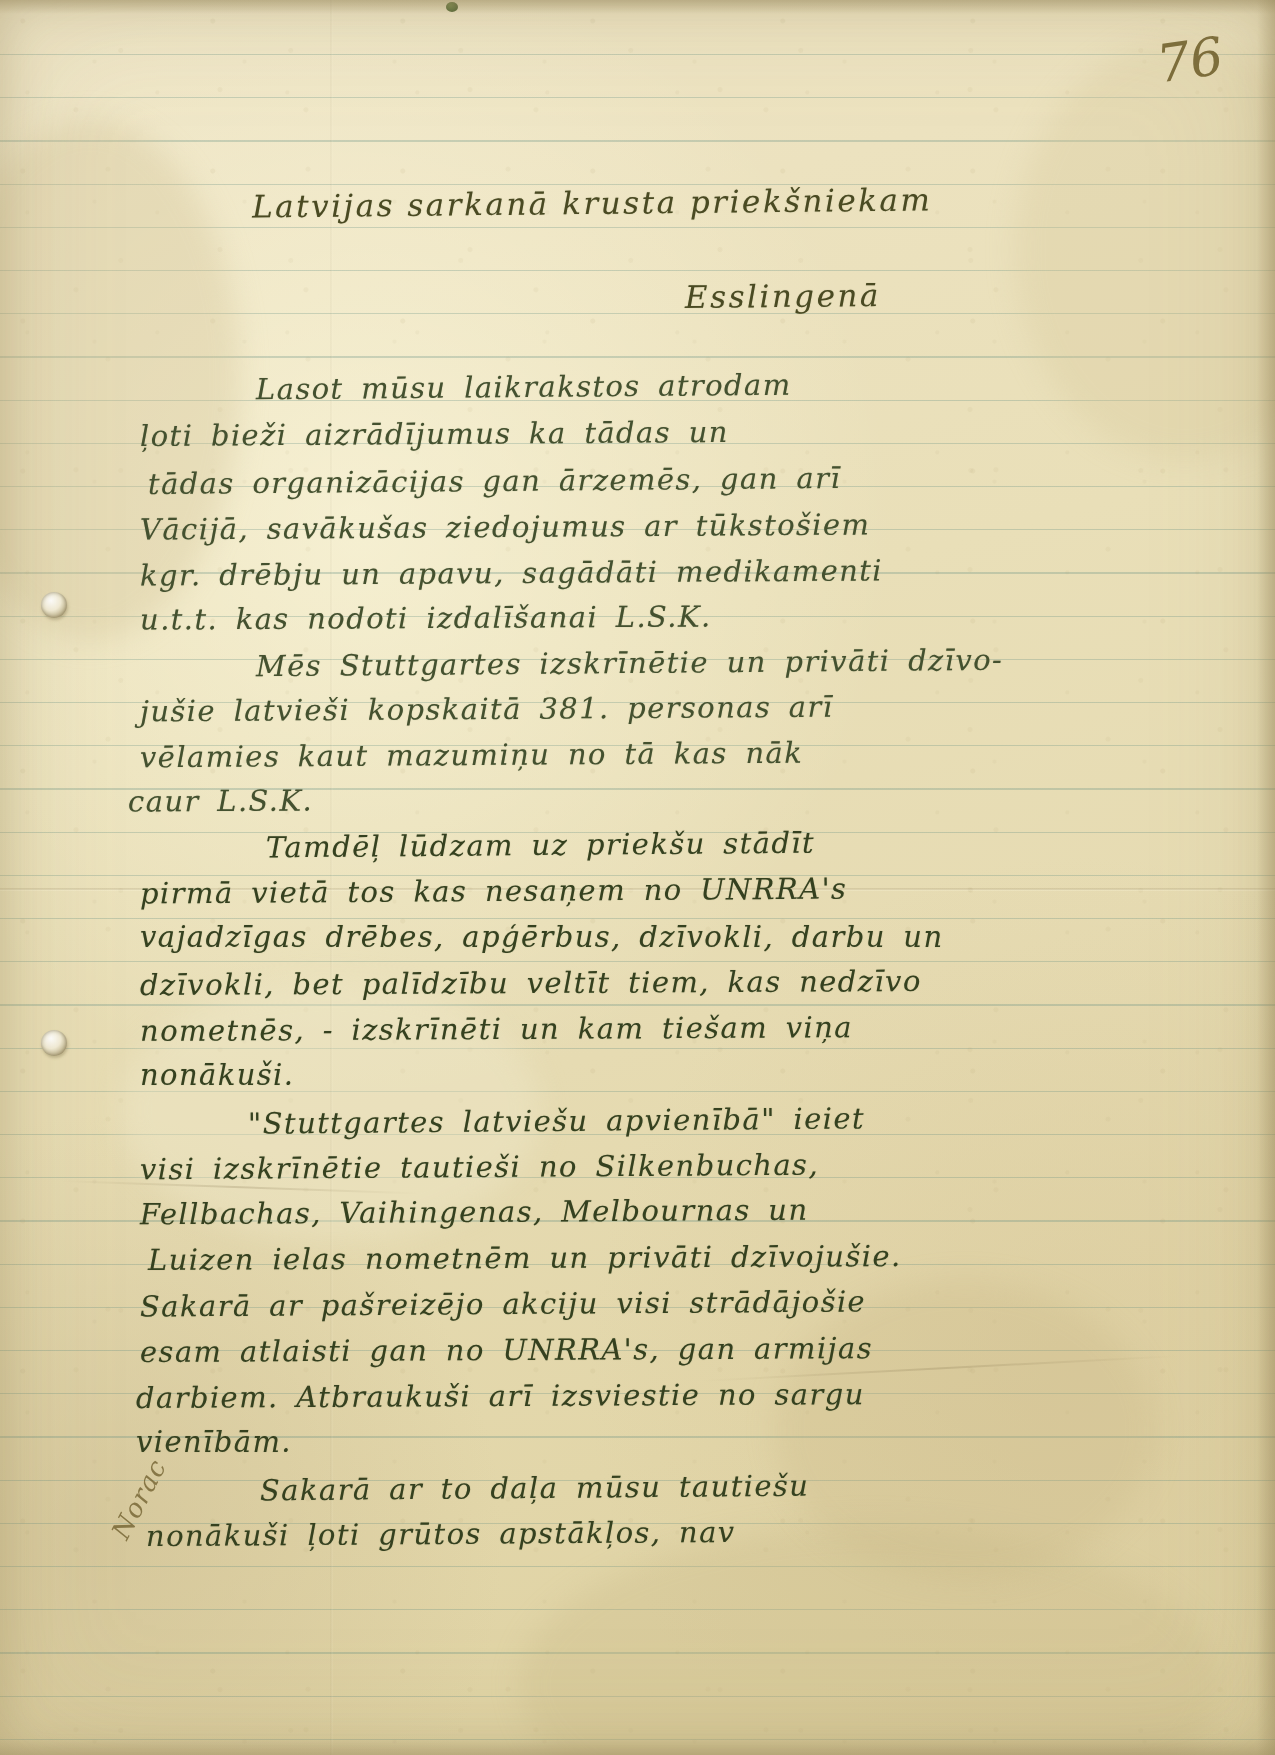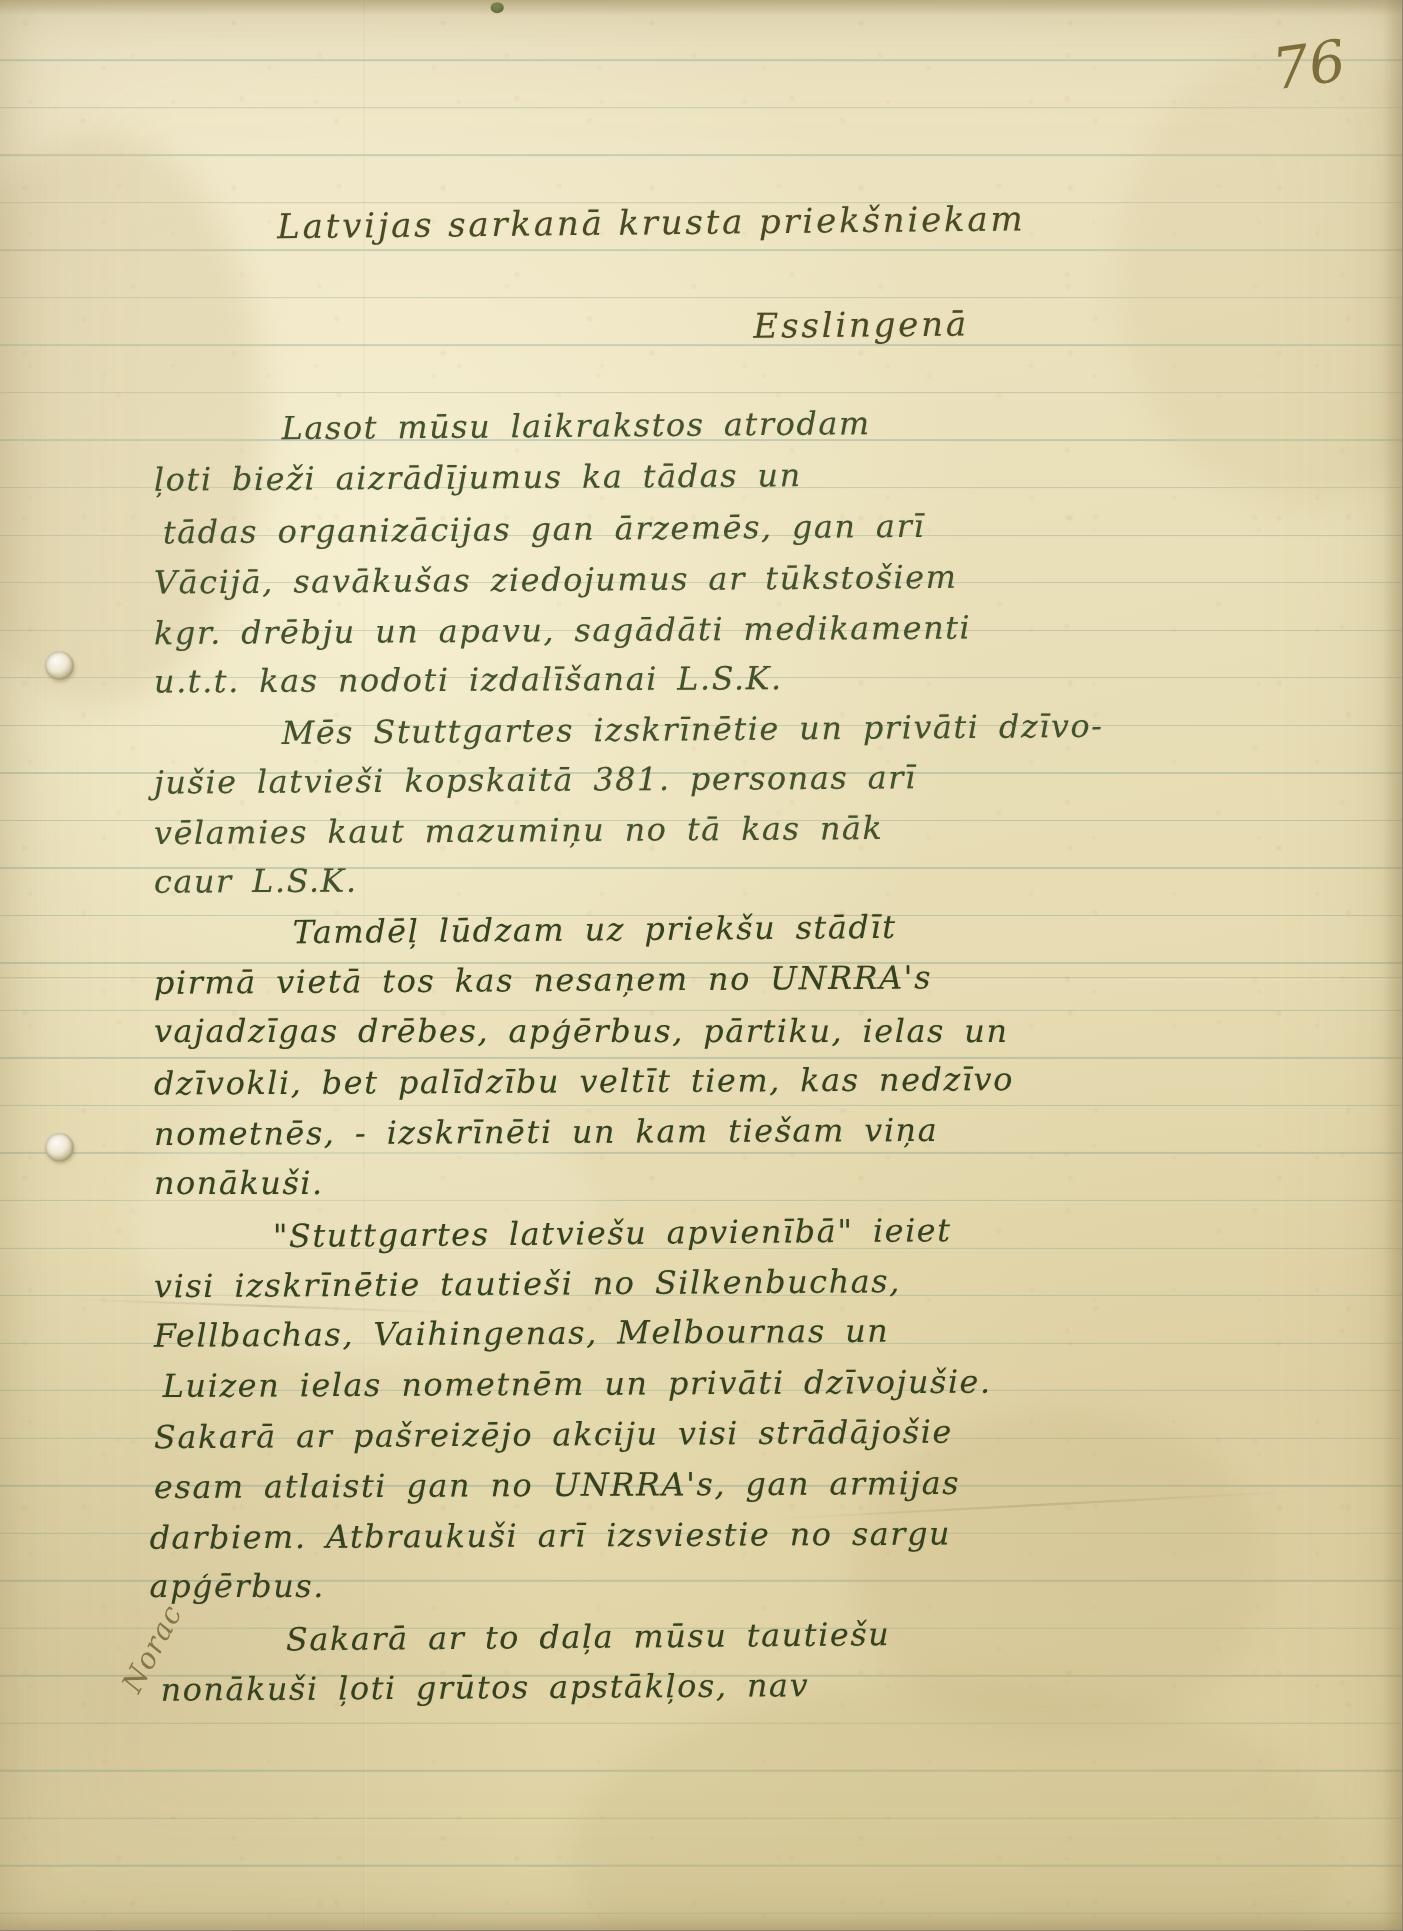--- a/index.html
+++ b/index.html
@@ -225,39 +225,39 @@
   <div class="hw body-line ink-mid" style="left:256px; top:370px; transform:rotate(-0.5deg);">Lasot   mūsu   laikrakstos   atrodam</div>
   <div class="hw body-line ink-mid" style="left:140px; top:417px; transform:rotate(-0.4deg);">ļoti  bieži   aizrādījumus   ka  tādas  un</div>
   <div class="hw body-line ink-mid" style="left:148px; top:464px; transform:rotate(-0.5deg);">tādas  organizācijas  gan  ārzemēs,  gan  arī</div>
   <div class="hw body-line ink-mid" style="left:140px; top:510px; transform:rotate(-0.4deg);">Vācijā,  savākušas  ziedojumus  ar  tūkstošiem</div>
   <div class="hw body-line ink-mid" style="left:140px; top:556px; transform:rotate(-0.4deg);">kgr.  drēbju  un  apavu,  sagādāti  medikamenti</div>
   <div class="hw body-line ink-mid" style="left:140px; top:601px; transform:rotate(-0.3deg);">u.t.t.  kas  nodoti  izdalīšanai  L.S.K.</div>
 
   <div class="hw body-line ink-mid" style="left:256px; top:646px; transform:rotate(-0.5deg);">Mēs  Stuttgartes  izskrīnētie  un  privāti  dzīvo-</div>
   <div class="hw body-line ink-mid" style="left:140px; top:692px; transform:rotate(-0.4deg);">jušie   latvieši   kopskaitā   381. personas  arī</div>
   <div class="hw body-line ink-mid" style="left:140px; top:738px; transform:rotate(-0.4deg);">vēlamies  kaut  mazumiņu   no  tā  kas  nāk</div>
-  <div class="hw body-line ink-mid" style="left:140px; top:784px; transform:rotate(-0.3deg);">caur  L.S.K.</div>
+  <div class="hw body-line ink-mid" style="left:128px; top:784px; transform:rotate(-0.3deg);">caur  L.S.K.</div>
 
   <div class="hw body-line ink-dark" style="left:266px; top:828px; transform:rotate(-0.5deg);">Tamdēļ  lūdzam  uz  priekšu  stādīt</div>
   <div class="hw body-line ink-dark" style="left:140px; top:874px; transform:rotate(-0.4deg);">pirmā  vietā  tos  kas  nesaņem  no  UNRRA's</div>
   <div class="hw body-line ink-dark" style="left:140px; top:920px;">
-    <span>vajadzīgas  drēbes,  apģērbus,  pārtiku,  ielas  un</span>
+    <span>vajadzīgas  drēbes,  apģērbus,  dzīvokli,  darbu  un</span>
   </div>
   <div class="hw body-line ink-dark" style="left:140px; top:966px; transform:rotate(-0.3deg);">dzīvokli, bet  palīdzību   veltīt  tiem,  kas  nedzīvo</div>
   <div class="hw body-line ink-dark" style="left:140px; top:1012px; transform:rotate(-0.3deg);">nometnēs, - izskrīnēti   un   kam  tiešam  viņa</div>
   <div class="hw body-line ink-dark" style="left:140px; top:1058px;">nonākuši.</div>
 
   <div class="hw body-line ink-dark" style="left:248px; top:1104px; transform:rotate(-0.5deg);">"Stuttgartes  latviešu  apvienībā"  ieiet</div>
   <div class="hw body-line ink-dark" style="left:140px; top:1150px; transform:rotate(-0.4deg);">visi  izskrīnētie  tautieši   no  Silkenbuchas,</div>
   <div class="hw body-line ink-dark" style="left:140px; top:1195px; transform:rotate(-0.4deg);">Fellbachas, Vaihingenas,  Melbournas  un</div>
   <div class="hw body-line ink-dark" style="left:148px; top:1241px; transform:rotate(-0.3deg);">Luizen ielas  nometnēm  un  privāti  dzīvojušie.</div>
   <div class="hw body-line ink-dark" style="left:140px; top:1287px; transform:rotate(-0.4deg);">Sakarā  ar  pašreizējo  akciju   visi  strādājošie</div>
   <div class="hw body-line ink-dark" style="left:140px; top:1333px; transform:rotate(-0.3deg);">esam  atlaisti  gan  no  UNRRA's,  gan  armijas</div>
   <div class="hw body-line ink-dark" style="left:136px; top:1379px; transform:rotate(-0.3deg);">darbiem. Atbraukuši  arī  izsviestie   no  sargu</div>
-  <div class="hw body-line ink-dark" style="left:136px; top:1425px;">apģērbus.</div>
+  <div class="hw body-line ink-dark" style="left:136px; top:1425px;">vienībām.</div>
 
   <div class="hw body-line ink-dark" style="left:260px; top:1471px; transform:rotate(-0.5deg);">Sakarā  ar  to  daļa  mūsu  tautiešu</div>
   <div class="hw body-line ink-dark" style="left:146px; top:1517px; transform:rotate(-0.4deg);">nonākuši  ļoti  grūtos  apstākļos,  nav</div>
 
   <div class="edge-shade"></div>
   <div class="edge-torn-top"></div>
   <div class="edge-torn-right"></div>
   <div class="edge-torn-bottom"></div>
 </div>
 

